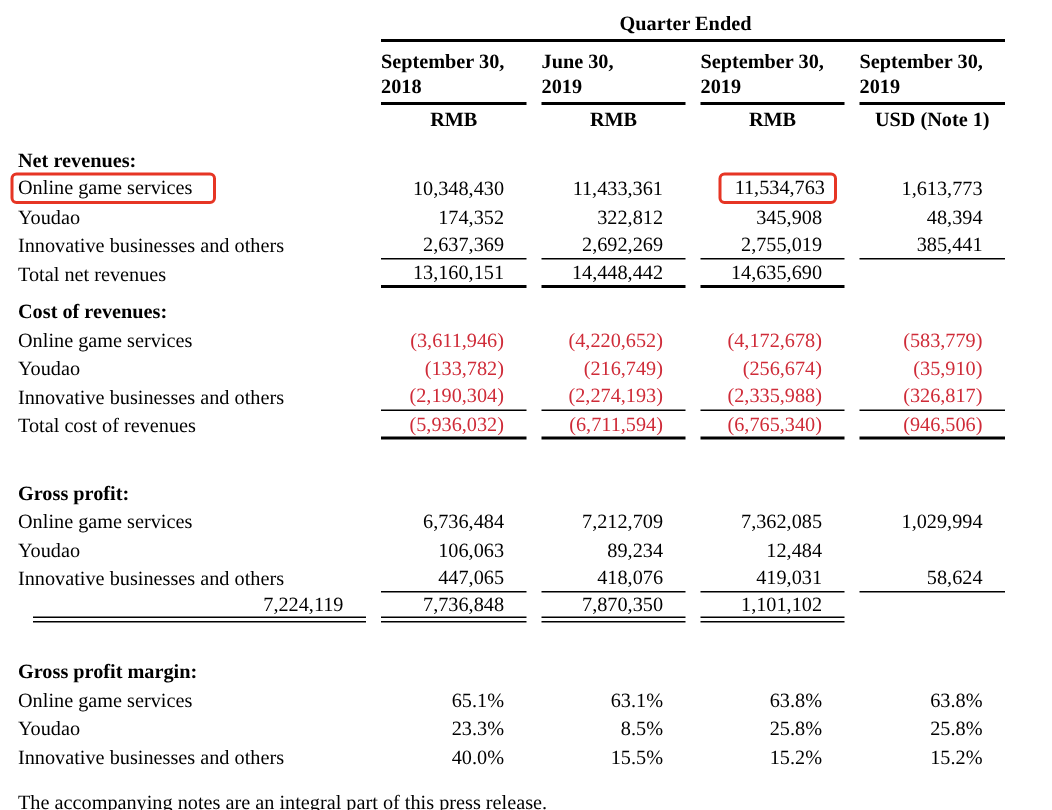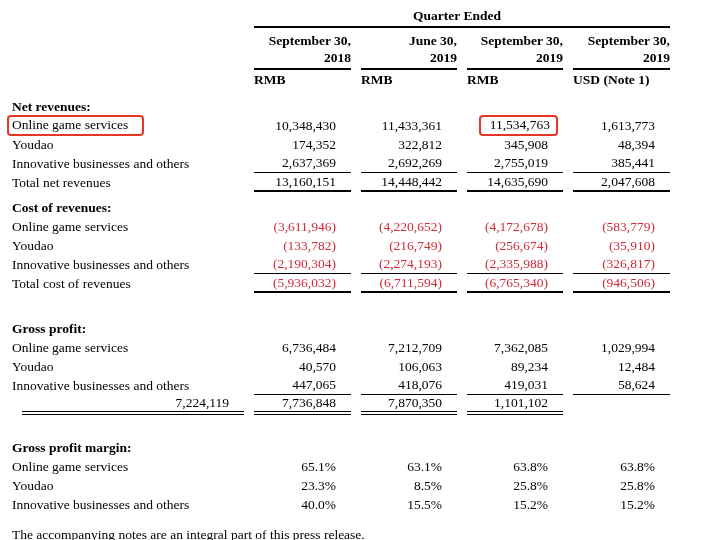--- a/index.html
+++ b/index.html
@@ -32,30 +32,30 @@
   .qe-rule {
     grid-column: 2 / 6;
     margin-left: 10px;
     border-top: 2px solid #000;
     height: 0;
     margin-top: 1px;
     margin-bottom: 5px;
   }
   .hcell {
     margin-left: 10px;
-    text-align: right;
+    text-align: left;
     font-weight: 700;
     border-bottom: 2px solid #000;
     padding-bottom: 2px;
     align-self: end;
   }
   .hcell .dline { line-height: 16.5px; }
   .ccell {
     margin-left: 10px;
-    text-align: left;
+    text-align: center;
     font-weight: 700;
     height: 19px;
     line-height: 19px;
   }
   
   #table-body .section { margin-top: 6px; }
   #table-body .section:first-child { margin-top: 8px; }
   #table-body .section:nth-child(3) { margin-top: 26px; }
   #table-body .section:nth-child(4) { margin-top: 24px; }
   .row { height: 19px; }
@@ -170,21 +170,20 @@
           <div class="vcell">2,637,369</div>
           <div class="vcell">2,692,269</div>
           <div class="vcell">2,755,019</div>
           <div class="vcell">385,441</div>
         </div>
         <div class="grid-row row rule-total">
           <div class="lcell">Total net revenues</div>
           <div class="vcell">13,160,151</div>
           <div class="vcell">14,448,442</div>
           <div class="vcell">14,635,690</div>
-          <div class="vcell">2,047,608</div>
         </div>
       </div>
       <div class="section">
         <div class="grid-row row">
           <div class="lcell sec-title">Cost of revenues:</div>
         </div>
         <div class="grid-row row neg">
           <div class="lcell">Online game services</div>
           <div class="vcell">(3,611,946)</div>
           <div class="vcell">(4,220,652)</div>
@@ -219,21 +218,20 @@
         </div>
         <div class="grid-row row">
           <div class="lcell">Online game services</div>
           <div class="vcell">6,736,484</div>
           <div class="vcell">7,212,709</div>
           <div class="vcell">7,362,085</div>
           <div class="vcell">1,029,994</div>
         </div>
         <div class="grid-row row">
           <div class="lcell">Youdao</div>
-          <div class="vcell">40,570</div>
           <div class="vcell">106,063</div>
           <div class="vcell">89,234</div>
           <div class="vcell">12,484</div>
         </div>
         <div class="grid-row row rule-above-total">
           <div class="lcell">Innovative businesses and others</div>
           <div class="vcell">447,065</div>
           <div class="vcell">418,076</div>
           <div class="vcell">419,031</div>
           <div class="vcell">58,624</div>

